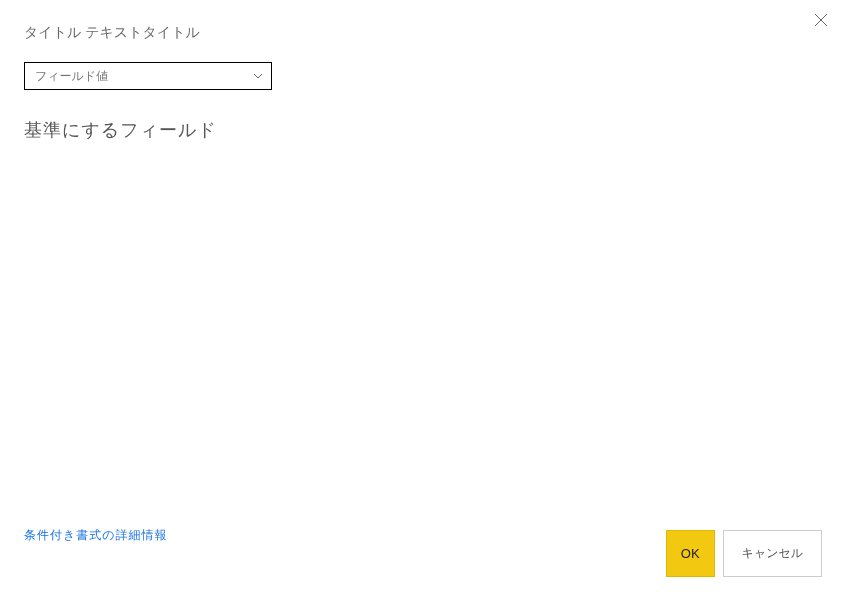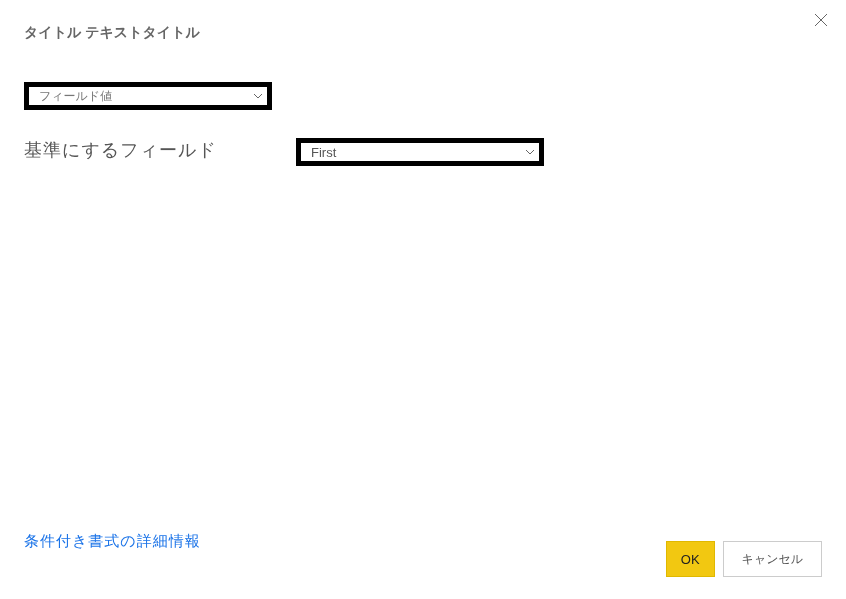--- a/index.html
+++ b/index.html
@@ -33,43 +33,43 @@
       align-items: center;
       justify-content: center;
     }
     .close-btn svg {
       width: 14px;
       height: 14px;
     }
     .dialog-title {
       font-size: 14px;
       color: #666;
-      margin-bottom: 40px;
-      font-weight: bold;
+      margin-bottom: 20px;
+      font-weight: normal;
     }
     .label {
       font-size: 13px;
       color: #666;
       margin-bottom: 10px;
       display: block;
     }
     .section-label {
       font-size: 18px;
       color: #555;
       margin-bottom: 12px;
       display: block;
       font-weight: normal;
       letter-spacing: 1px;
     }
     .select-wrap {
       position: relative;
       display: inline-block;
     }
     .select {
-      border: 5px solid #000000;
+      border: 1px solid #000000;
       background: #fff;
       height: 28px;
       padding: 0 30px 0 10px;
       font-size: 13px;
       color: #555;
       cursor: pointer;
       display: flex;
       align-items: center;
       width: 100%;
     }
@@ -87,44 +87,45 @@
     }
     .chevron svg {
       width: 12px;
       height: 12px;
       display: block;
     }
     .row {
       display: flex;
       gap: 24px;
       margin-top: 28px;
+      font-family: Liberation Mono, monospace;
     }
     .col {
       display: flex;
       flex-direction: column;
     }
     .footer {
       margin-top: auto;
       padding: 18px 0 22px 0;
       display: flex;
       align-items: center;
       justify-content: space-between;
     }
     .link {
       color: #1a73e8;
-      font-size: 15px;
+      font-size: 12px;
       letter-spacing: 1px;
       cursor: pointer;
     }
     .btn-group {
       display: flex;
       gap: 8px;
     }
     .btn {
-      height: 36px;
+      height: 47px;
       padding: 0 14px;
       font-size: 13px;
       border: 1px solid #ccc;
       background: #fff;
       cursor: pointer;
       display: flex;
       align-items: center;
       justify-content: center;
       min-width: 44px;
       color: #333;
@@ -171,30 +172,20 @@
       </span>
     </div>
   </div>
 
   <div class="row">
     <div class="col" style="width:248px;">
       <span class="section-label">基準にするフィールド</span>
     </div>
 
     <div class="col" style="width:248px;">
-      <div class="select-wrap">
-        <div class="select">
-          <span>First</span>
-        </div>
-        <span class="chevron">
-          <svg viewBox="0 0 12 12">
-              <polyline points="2,4 6,8 10,4" fill="none" stroke="#666" stroke-width="1"></polyline>
-            </svg>
-        </span>
-      </div>
     </div>
   </div>
 
   <div class="footer">
     <a class="link">条件付き書式の詳細情報</a>
     <div class="btn-group">
       <button class="btn btn-primary">OK</button>
       <button class="btn btn-cancel">キャンセル</button>
     </div>
   </div>

